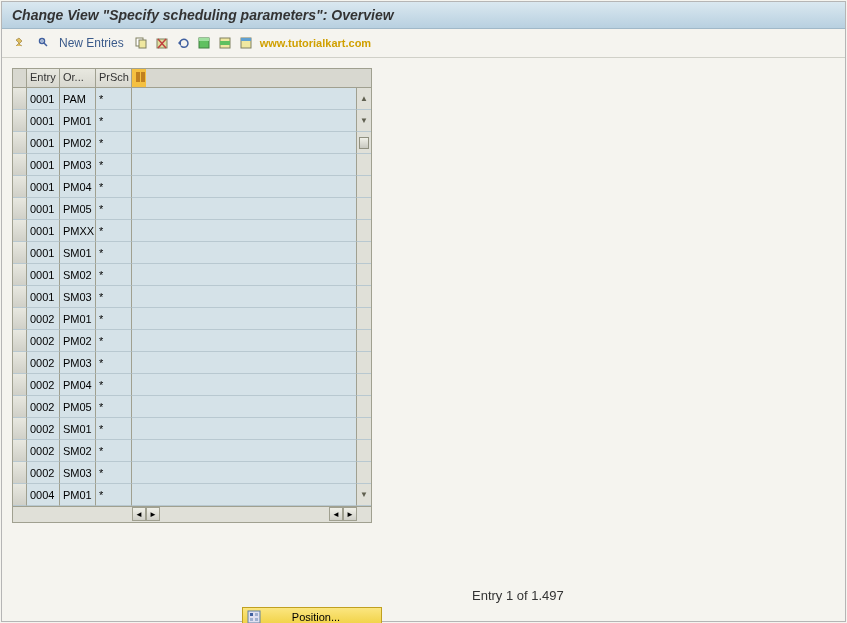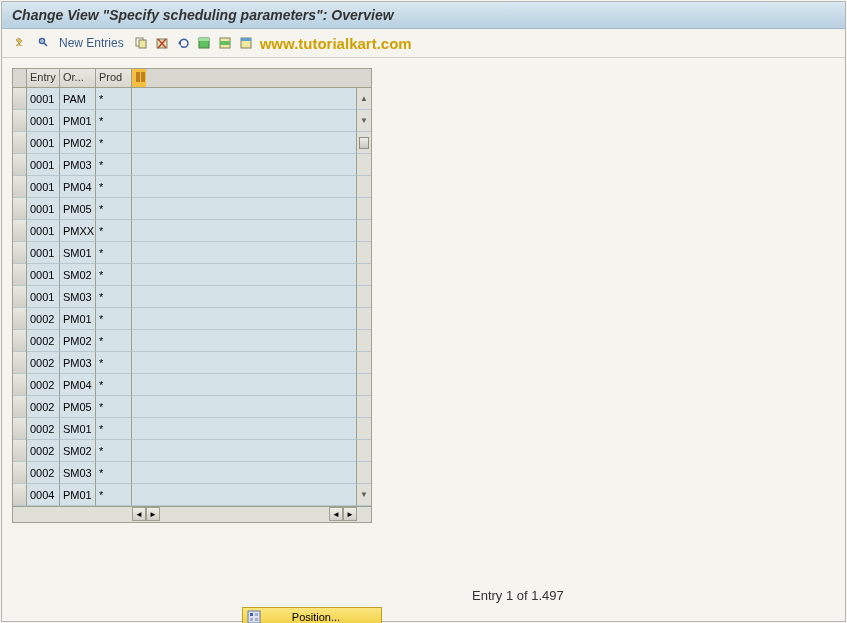--- a/index.html
+++ b/index.html
@@ -46,21 +46,21 @@
       border: 1px solid transparent;
     }
     .toolbar-link {
       color: #3a5a8a;
       text-decoration: none;
       margin: 0 5px;
       font-size: 12px;
     }
     .watermark {
       color: #d0a000;
-      font-size: 15px;
+      font-size: 11px;
       font-weight: bold;
       margin-left: 2px;
     }
     .table-wrap {
       margin: 10px 0 0 10px;
       width: 360px;
       border: 1px solid #a0a090;
       background: #e8e8e0;
       position: relative;
     }
@@ -211,21 +211,21 @@
     <span class="watermark">www.tutorialkart.com</span>
   </div>
 
   <div class="table-wrap">
     <div class="table-container">
       <div class="table-left">
         <div class="table-header">
           <div class="th selector-col"></div>
           <div class="th plant-col">Entry</div>
           <div class="th or-col">Or...</div>
-          <div class="th prsch-col">Prod</div>
+          <div class="th prsch-col">PrSch</div>
           <div class="th config-col">
             <svg width="12" height="12" viewBox="0 0 12 12">
                 <rect x="1" y="1" width="4" height="10" fill="#c08020"></rect>
                 <rect x="6" y="1" width="4" height="10" fill="#c08020"></rect>
               </svg>
           </div>
         </div>
         <div class="table-body" id="tbody">
             <div class="tr">
               <div class="td selector-col"></div>

